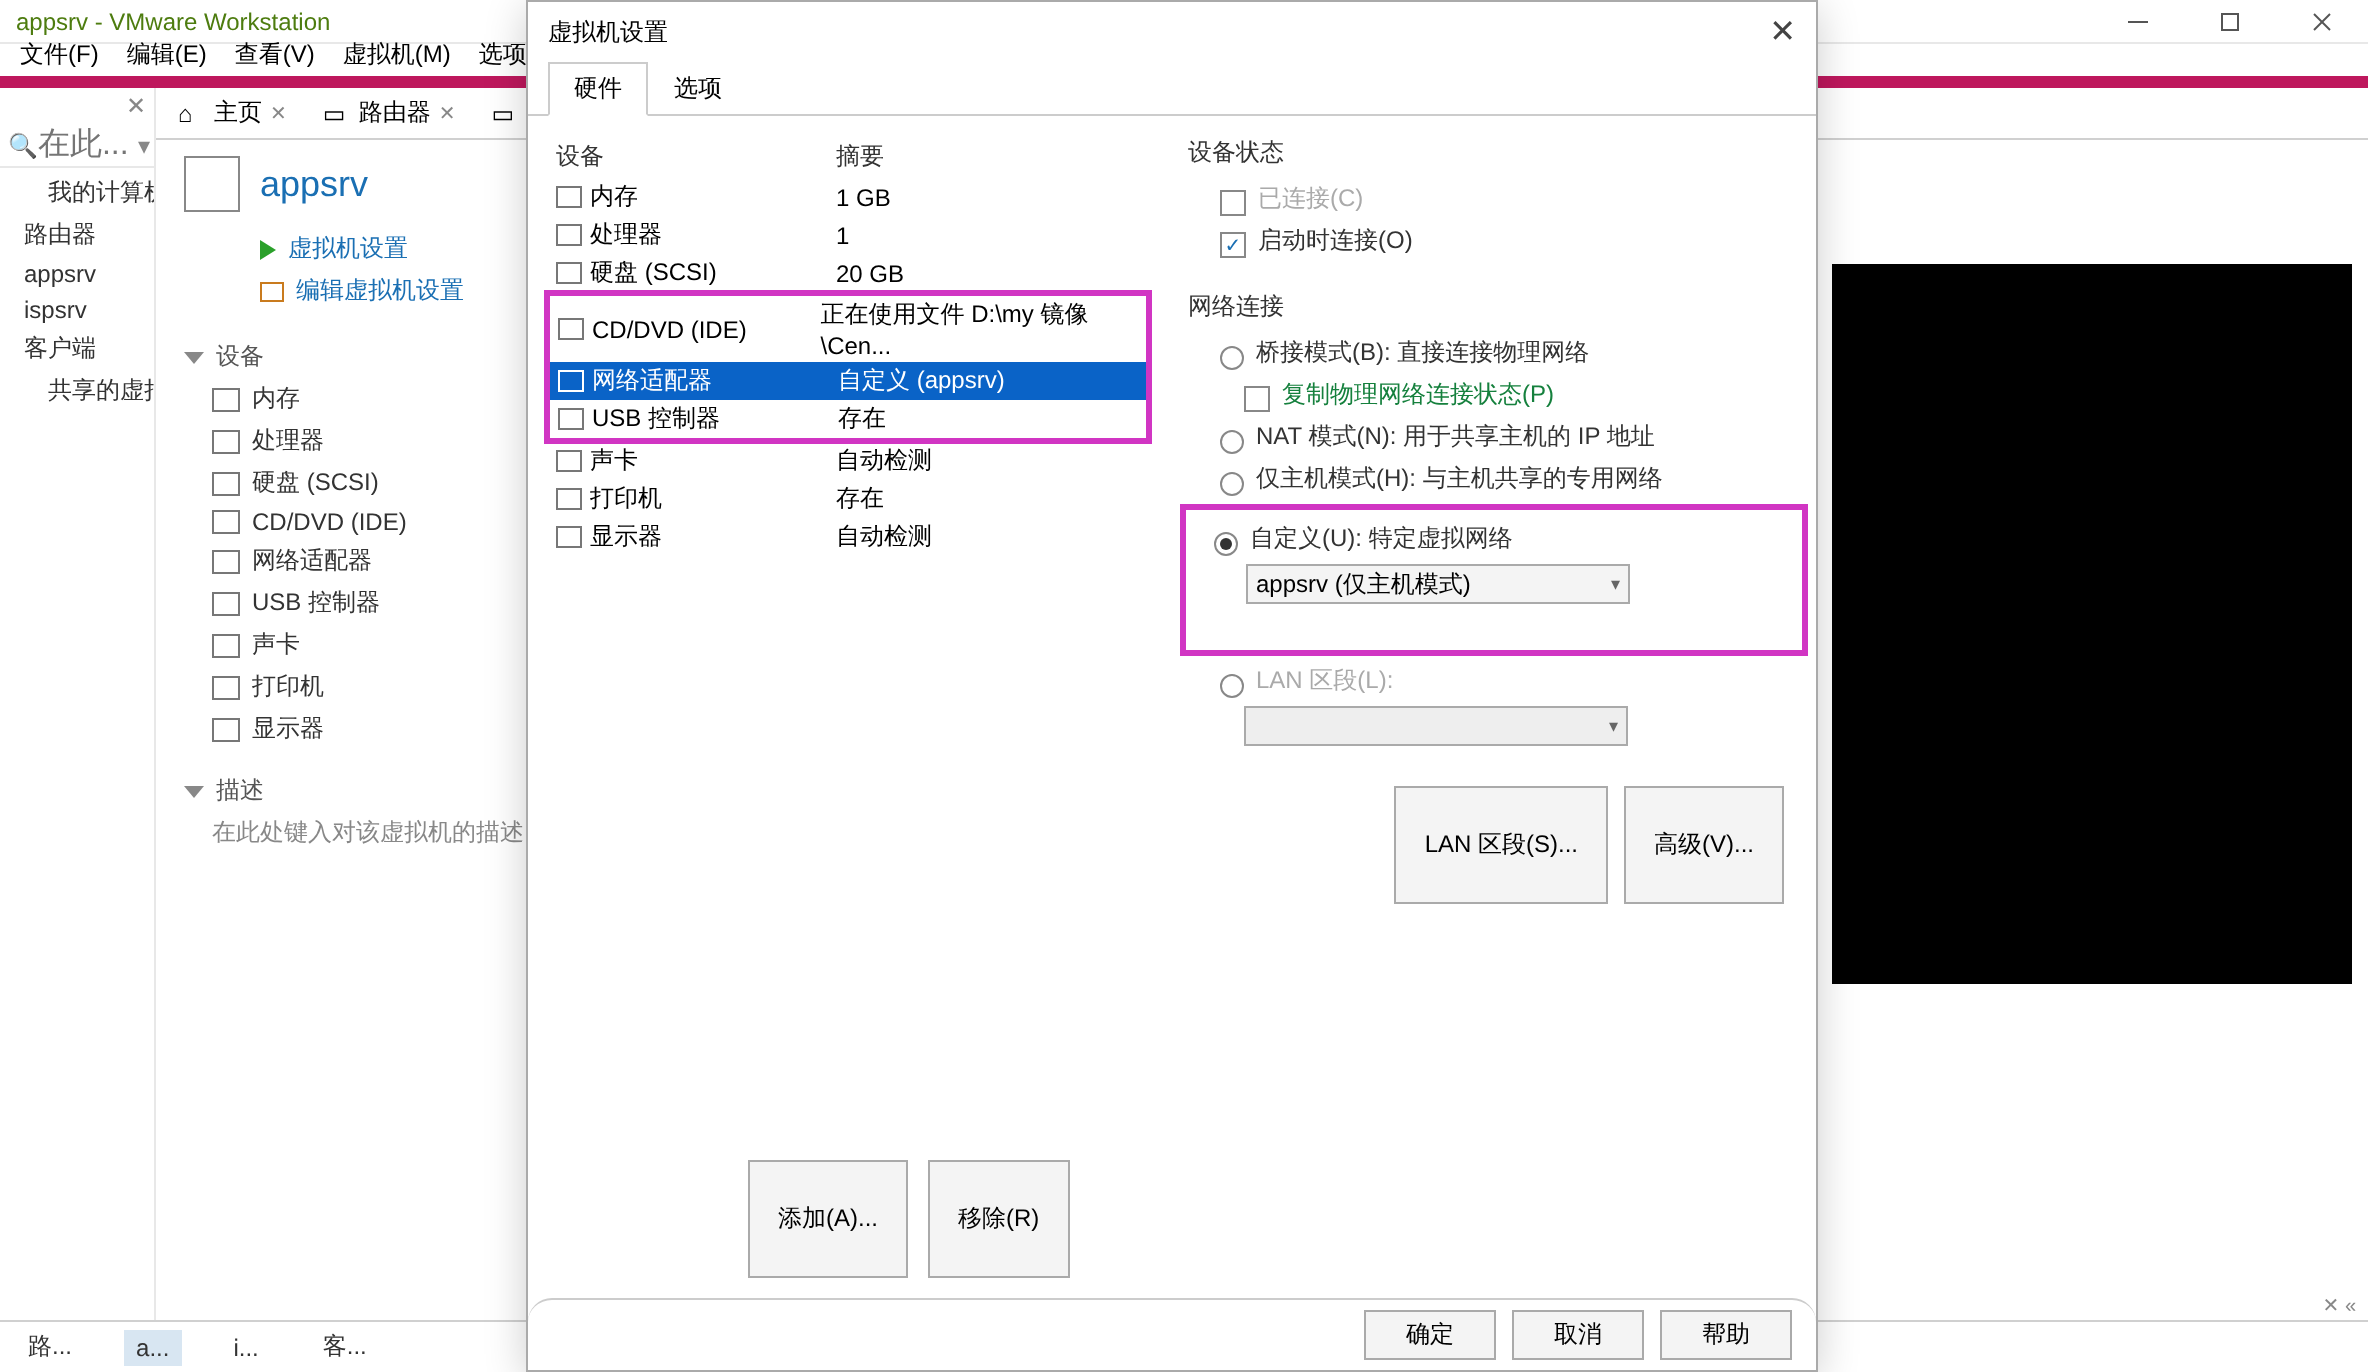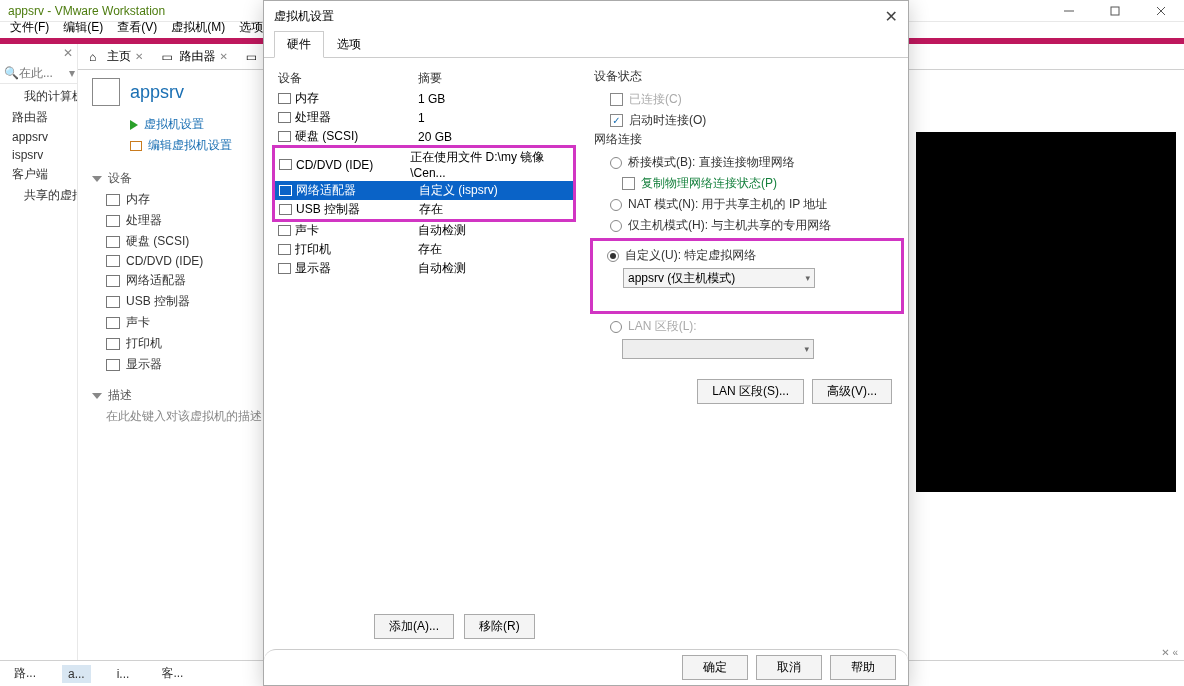--- a/index.html
+++ b/index.html
@@ -10,21 +10,21 @@
 .win-btn { width: 46px; height: 22px; display: flex; align-items: center; justify-content: center; color: #555; }
 .win-btn svg { width: 10px; height: 10px; }
 
 .menubar { height: 22px; display: flex; align-items: flex-end; padding: 0 4px; border-bottom: 6px solid #be185d; gap: 2px; }
 .menubar span { padding: 2px 6px; }
 
 .main-area { display: flex; height: calc(686px - 44px - 26px); }
 .sidebar-left { width: 78px; border-right: 1px solid #e8e8e8; position: relative; }
 .sidebar-left .closebar { height: 18px; display:flex; justify-content:flex-end; align-items:center; padding-right:4px; color:#888;}
 .sidebar-left .search { height: 22px; border-bottom:1px solid #e8e8e8; display:flex; align-items:center; padding:0 4px; color:#888;}
-.sidebar-left .search input { border:none; outline:none; width:50px; font-size:12px;}
+.sidebar-left .search input { border:none; outline:none; width:50px; font-size:16px;}
 .tree { padding: 2px 0; }
 .tree-item { padding: 2px 4px 2px 12px; color:#333; white-space:nowrap; overflow:hidden; }
 .tree-item.root { padding-left: 4px; font-weight:normal;margin-left:20px;}
 
 .center { flex:1; display:flex; flex-direction:column; }
 .tabbar { height: 26px; display:flex; align-items:center; border-bottom:1px solid #d0d0d0; padding: 0 4px; gap:4px; }
 .tab { display:flex; align-items:center; gap:4px; padding: 2px 6px; border:1px solid transparent; }
 .tab .close { color:#888; font-size:10px; }
 .tab-icon { width:14px; height:14px; display:inline-block; }
 
@@ -58,31 +58,31 @@
 .hw-head .c1 { width:140px;}
 .hw-row { display:flex; padding:1px 4px; align-items:center;}
 .hw-row .c1 { width:140px; display:flex; align-items:center; gap:4px;}
 .hw-row.selected { background:#0a63c7; color:#fff; }
 .hw-ico { width:13px;height:11px;border:1px solid #777; display:inline-block;}
 .hw-row.selected .hw-ico { border-color:#fff;}
 .hi-wrap { border:3px solid #d135c3; margin: -1px -2px; }
 
 .hw-right { flex:1; padding-left: 20px; }
 .grp-title { color:#333; padding-bottom:4px;}
-.chk-row { display:flex; align-items:center; gap:6px; padding:2px 0 2px 16px; color:#333;}
+.chk-row { display:flex; align-items:flex-end; gap:6px; padding:2px 0 2px 16px; color:#333;}
 .chk { width:13px;height:13px;border:1px solid #888; display:inline-flex; align-items:center; justify-content:center; font-size:10px; color:#1a6fb3;}
 .radio { width:12px;height:12px;border:1px solid #888; border-radius:50%; display:inline-flex; align-items:center; justify-content:center;}
 .radio.on::after { content:""; width:6px;height:6px; background:#333; border-radius:50%;}
 .sub { padding-left: 28px; color:#888; }
 .select-box { width:192px; height:20px; border:1px solid #aaa; background:#f4f4f4; display:flex; align-items:center; justify-content:space-between; padding:0 4px; margin:2px 0 17px 28px;}
 .select-box .chev2 { font-size:9px; color:#666;}
 .hi-box { border:3px solid #d135c3; padding:4px 6px 6px 2px; margin:2px -6px 2px -4px;}
 
 .dlg-buttons { display:flex; gap:10px; padding: 4px 0 0 100px;}
-.btn { border:1px solid #aaa; background:#f4f4f4; padding:3px 14px; }
+.btn { border:1px solid #aaa; background:#f4f4f4; padding:20px 14px; }
 .dlg-bottom { position:absolute; bottom:0; left:0; right:0; height:36px; border-top:1px solid #ccc; display:flex; justify-content:flex-end; align-items:center; gap:8px; padding:0 12px; background:#fff;border-radius:12px;}
 .dlg-bottom .btn { padding:3px 20px;}
 
 .thumbs { height:26px; border-top:1px solid #d0d0d0; display:flex; align-items:center; padding:0 8px; gap:20px; color:#333; position:relative;}
 .thumb { padding:2px 6px;}
 .thumb.active { background:#d8e6f2;}
 .thumb-close { position:absolute; right:6px; top:-14px; font-size:10px; color:#888;}
 </style>
 </head>
 <body>
@@ -264,21 +264,21 @@
               <span class="hw-ico"></span>
               <span>CD/DVD (IDE)</span>
             </span>
             <span>正在使用文件 D:\my 镜像\Cen...</span>
           </div>
         <div class="hw-row selected">
             <span class="c1">
               <span class="hw-ico"></span>
               <span>网络适配器</span>
             </span>
-            <span>自定义 (ispsrv)</span>
+            <span>自定义 (appsrv)</span>
           </div>
         <div class="hw-row">
             <span class="c1">
               <span class="hw-ico"></span>
               <span>USB 控制器</span>
             </span>
             <span>存在</span>
           </div>
       </div>
       <div class="hw-row">
@@ -313,21 +313,21 @@
       <div class="grp-title">设备状态</div>
       <div class="chk-row">
           <span class="chk"></span>
           <span style="color:#aaa">已连接(C)</span>
         </div>
       <div class="chk-row">
           <span class="chk">✓</span>
           <span>启动时连接(O)</span>
         </div>
 
-      <div class="grp-title" style="">网络连接</div>
+      <div class="grp-title" style="margin-top:14px">网络连接</div>
       <div class="chk-row">
           <span class="radio"></span>
           <span>桥接模式(B): 直接连接物理网络</span>
         </div>
       <div class="chk-row sub">
           <span class="chk"></span>
           <span style="color:#15803d">复制物理网络连接状态(P)</span>
         </div>
       <div class="chk-row">
           <span class="radio"></span>

